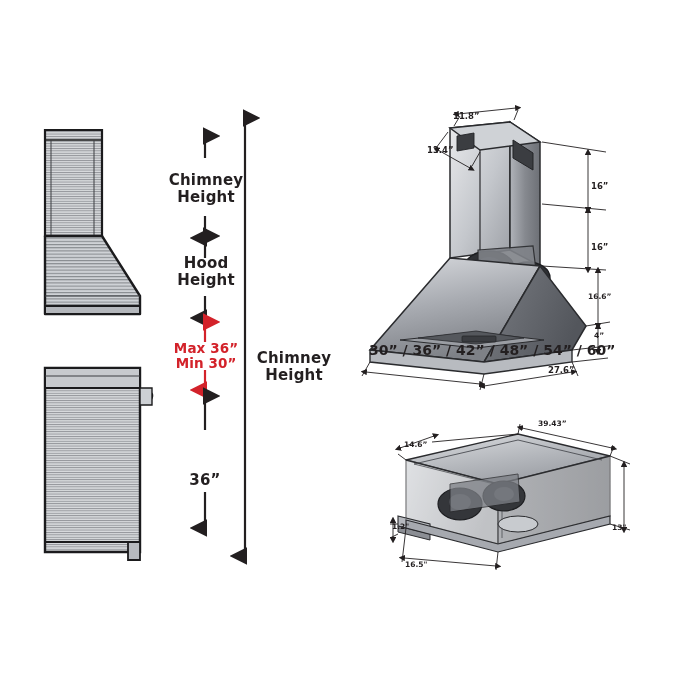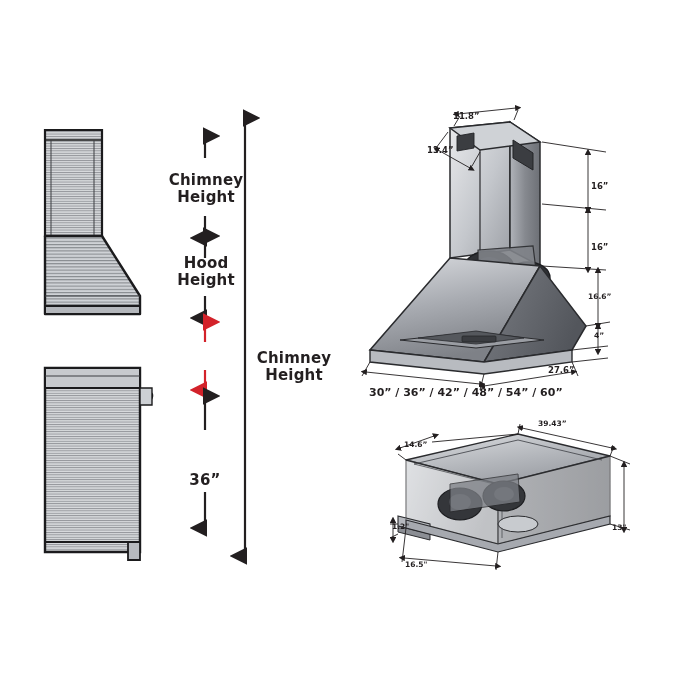--- a/index.html
+++ b/index.html
@@ -148,20 +148,24 @@
   <div class="lbl lbl-big center" style="left:162px; top:172px; width:88px;">
     <span>Chimney</span><br>
     <span>Height</span>
   </div>
 
   <div class="lbl lbl-big center" style="left:162px; top:255px; width:88px;">
     <span>Hood</span><br>
     <span>Height</span>
   </div>
 
+  <div class="lbl lbl-red center" style="left:156px; top:341px; width:100px;">
+    <span>Max 36”</span><br>
+    <span>Min 30”</span>
+  </div>
 
   <div class="lbl lbl-big center" style="left:170px; top:472px; width:70px;">
     <span>36”</span>
   </div>
 
   <div class="lbl lbl-big center" style="left:247px; top:350px; width:94px;">
     <span>Chimney</span><br>
     <span>Height</span>
   </div>
 
@@ -260,21 +264,21 @@
   <div class="lbl lbl-sm" style="left:427px; top:146px;"><span>13.4”</span></div>
 
   <div class="lbl lbl-sm" style="left:591px; top:182px;"><span>16”</span></div>
 
   <div class="lbl lbl-sm" style="left:591px; top:243px;"><span>16”</span></div>
 
   <div class="lbl lbl-xs" style="left:588px; top:293px;"><span>16.6”</span></div>
 
   <div class="lbl lbl-xs" style="left:594px; top:332px;"><span>4”</span></div>
 
-  <div class="lbl lbl-sm" style="left:369px; top:343px; font-size:11px;margin-top:44px;"><span>30” / 36” / 42” / 48” / 54” / 60”</span></div>
+  <div class="lbl lbl-sm" style="left:369px; top:343px; font-size:14px;"><span>30” / 36” / 42” / 48” / 54” / 60”</span></div>
 
   <div class="lbl lbl-sm" style="left:548px; top:366px;"><span>27.6”</span></div>
 
   <svg class="abs" style="left:368px; top:412px;" width="290" height="180" viewBox="0 0 290 180">
     <defs>
       <linearGradient id="gBoxTop" x1="0" y1="0" x2="0.6" y2="1">
         <stop offset="0%" stop-color="#dcdee1"></stop>
         <stop offset="60%" stop-color="#b3b6bb"></stop>
         <stop offset="100%" stop-color="#9a9da3"></stop>
       </linearGradient>

